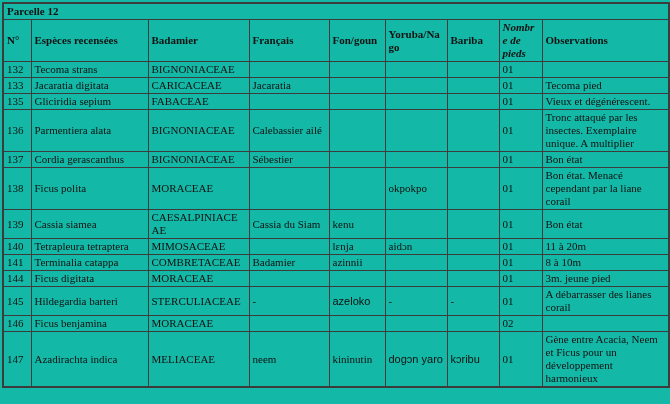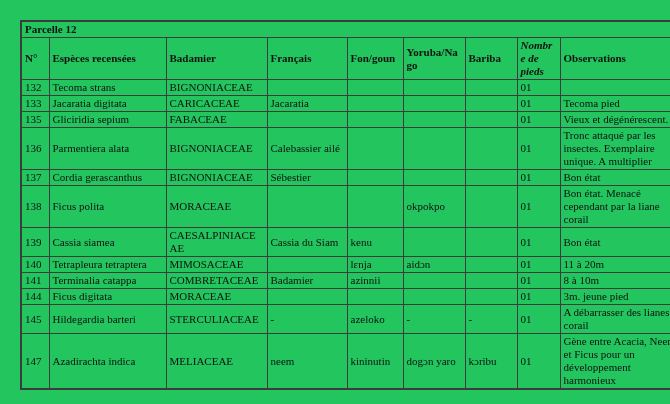--- a/index.html
+++ b/index.html
@@ -6,22 +6,22 @@
     margin: 0;
     padding: 0;
     background: #ffffff;
     font-family: "Liberation Serif", serif;
     color: #111111;
   }
   .page {
     width: 670px;
     height: 404px;
     box-sizing: border-box;
-    padding: 20px;
-    background: #22c55e;
+    padding: 2px;
+    background: #14b8a6;
   }
   table.parcelle {
     border-collapse: collapse;
     table-layout: fixed;
     width: 666px;
     border: 2px solid #3c3c3c;
   }
   table.parcelle td, table.parcelle th {
     border: 1px solid #3c3c3c;
     padding: 1px 3px;
@@ -40,21 +40,21 @@
     font-weight: bold;
     font-size: 11.5px;
     line-height: 12px;
   }
   th.center {
     text-align: center;
     padding: 1px 1px;
     font-style: italic;
   }
   td.sans {
-    font-family: Liberation Serif, serif;
+    font-family: Liberation Sans, sans-serif;
     font-size: 12.5px;
   }
   
   col.c-num   { width: 28px; }
   col.c-esp   { width: 117px; }
   col.c-fam   { width: 101px; }
   col.c-fra   { width: 80px; }
   col.c-fon   { width: 56px; }
   col.c-yor   { width: 62px; }
   col.c-bar   { width: 52px; }
@@ -209,20 +209,31 @@
           <td>Hildegardia barteri</td>
           <td>STERCULIACEAE</td>
           <td>-</td>
           <td class="sans">azeloko</td>
           <td>-</td>
           <td>-</td>
           <td>01</td>
           <td>A débarrasser des lianes corail</td>
         </tr>
         <tr>
+          <td>146</td>
+          <td>Ficus benjamina</td>
+          <td>MORACEAE</td>
+          <td></td>
+          <td></td>
+          <td></td>
+          <td></td>
+          <td>02</td>
+          <td></td>
+        </tr>
+        <tr>
           <td>147</td>
           <td>Azadirachta indica</td>
           <td>MELIACEAE</td>
           <td>neem</td>
           <td>kininutin</td>
           <td class="sans">dogɔn yaro</td>
           <td class="sans">kɔribu</td>
           <td>01</td>
           <td>Gène entre Acacia, Neem et Ficus pour un développement harmonieux</td>
         </tr>

